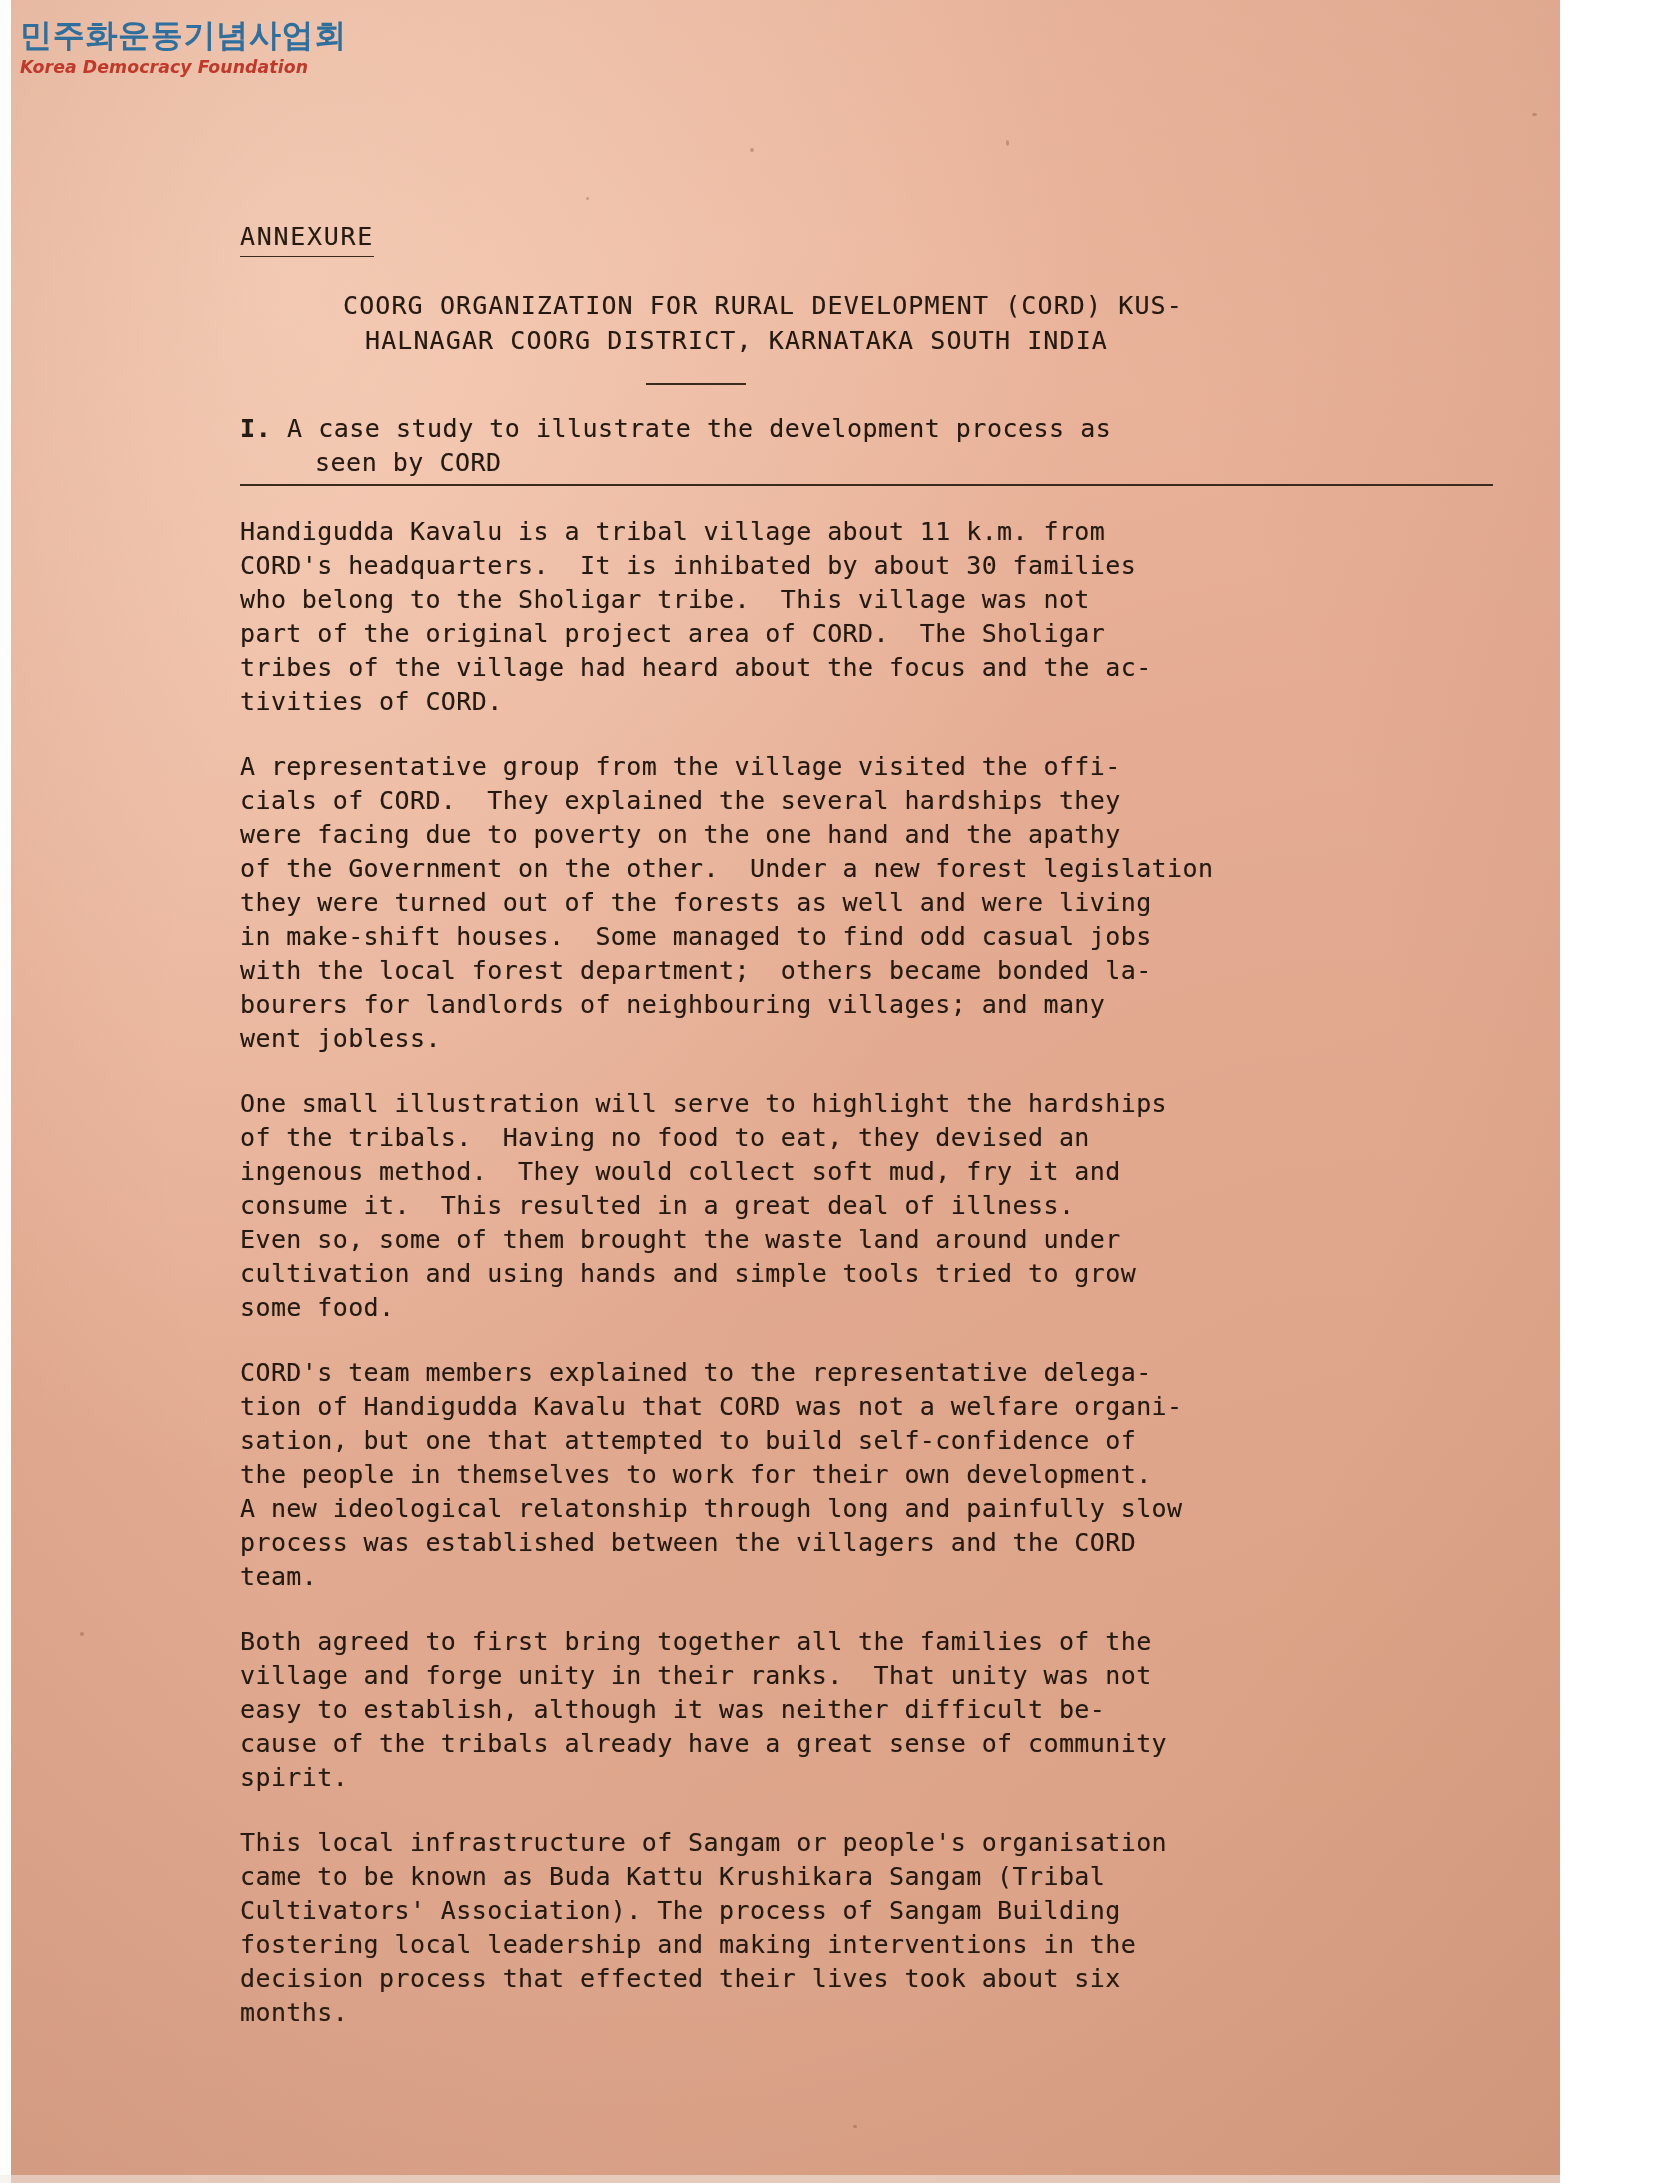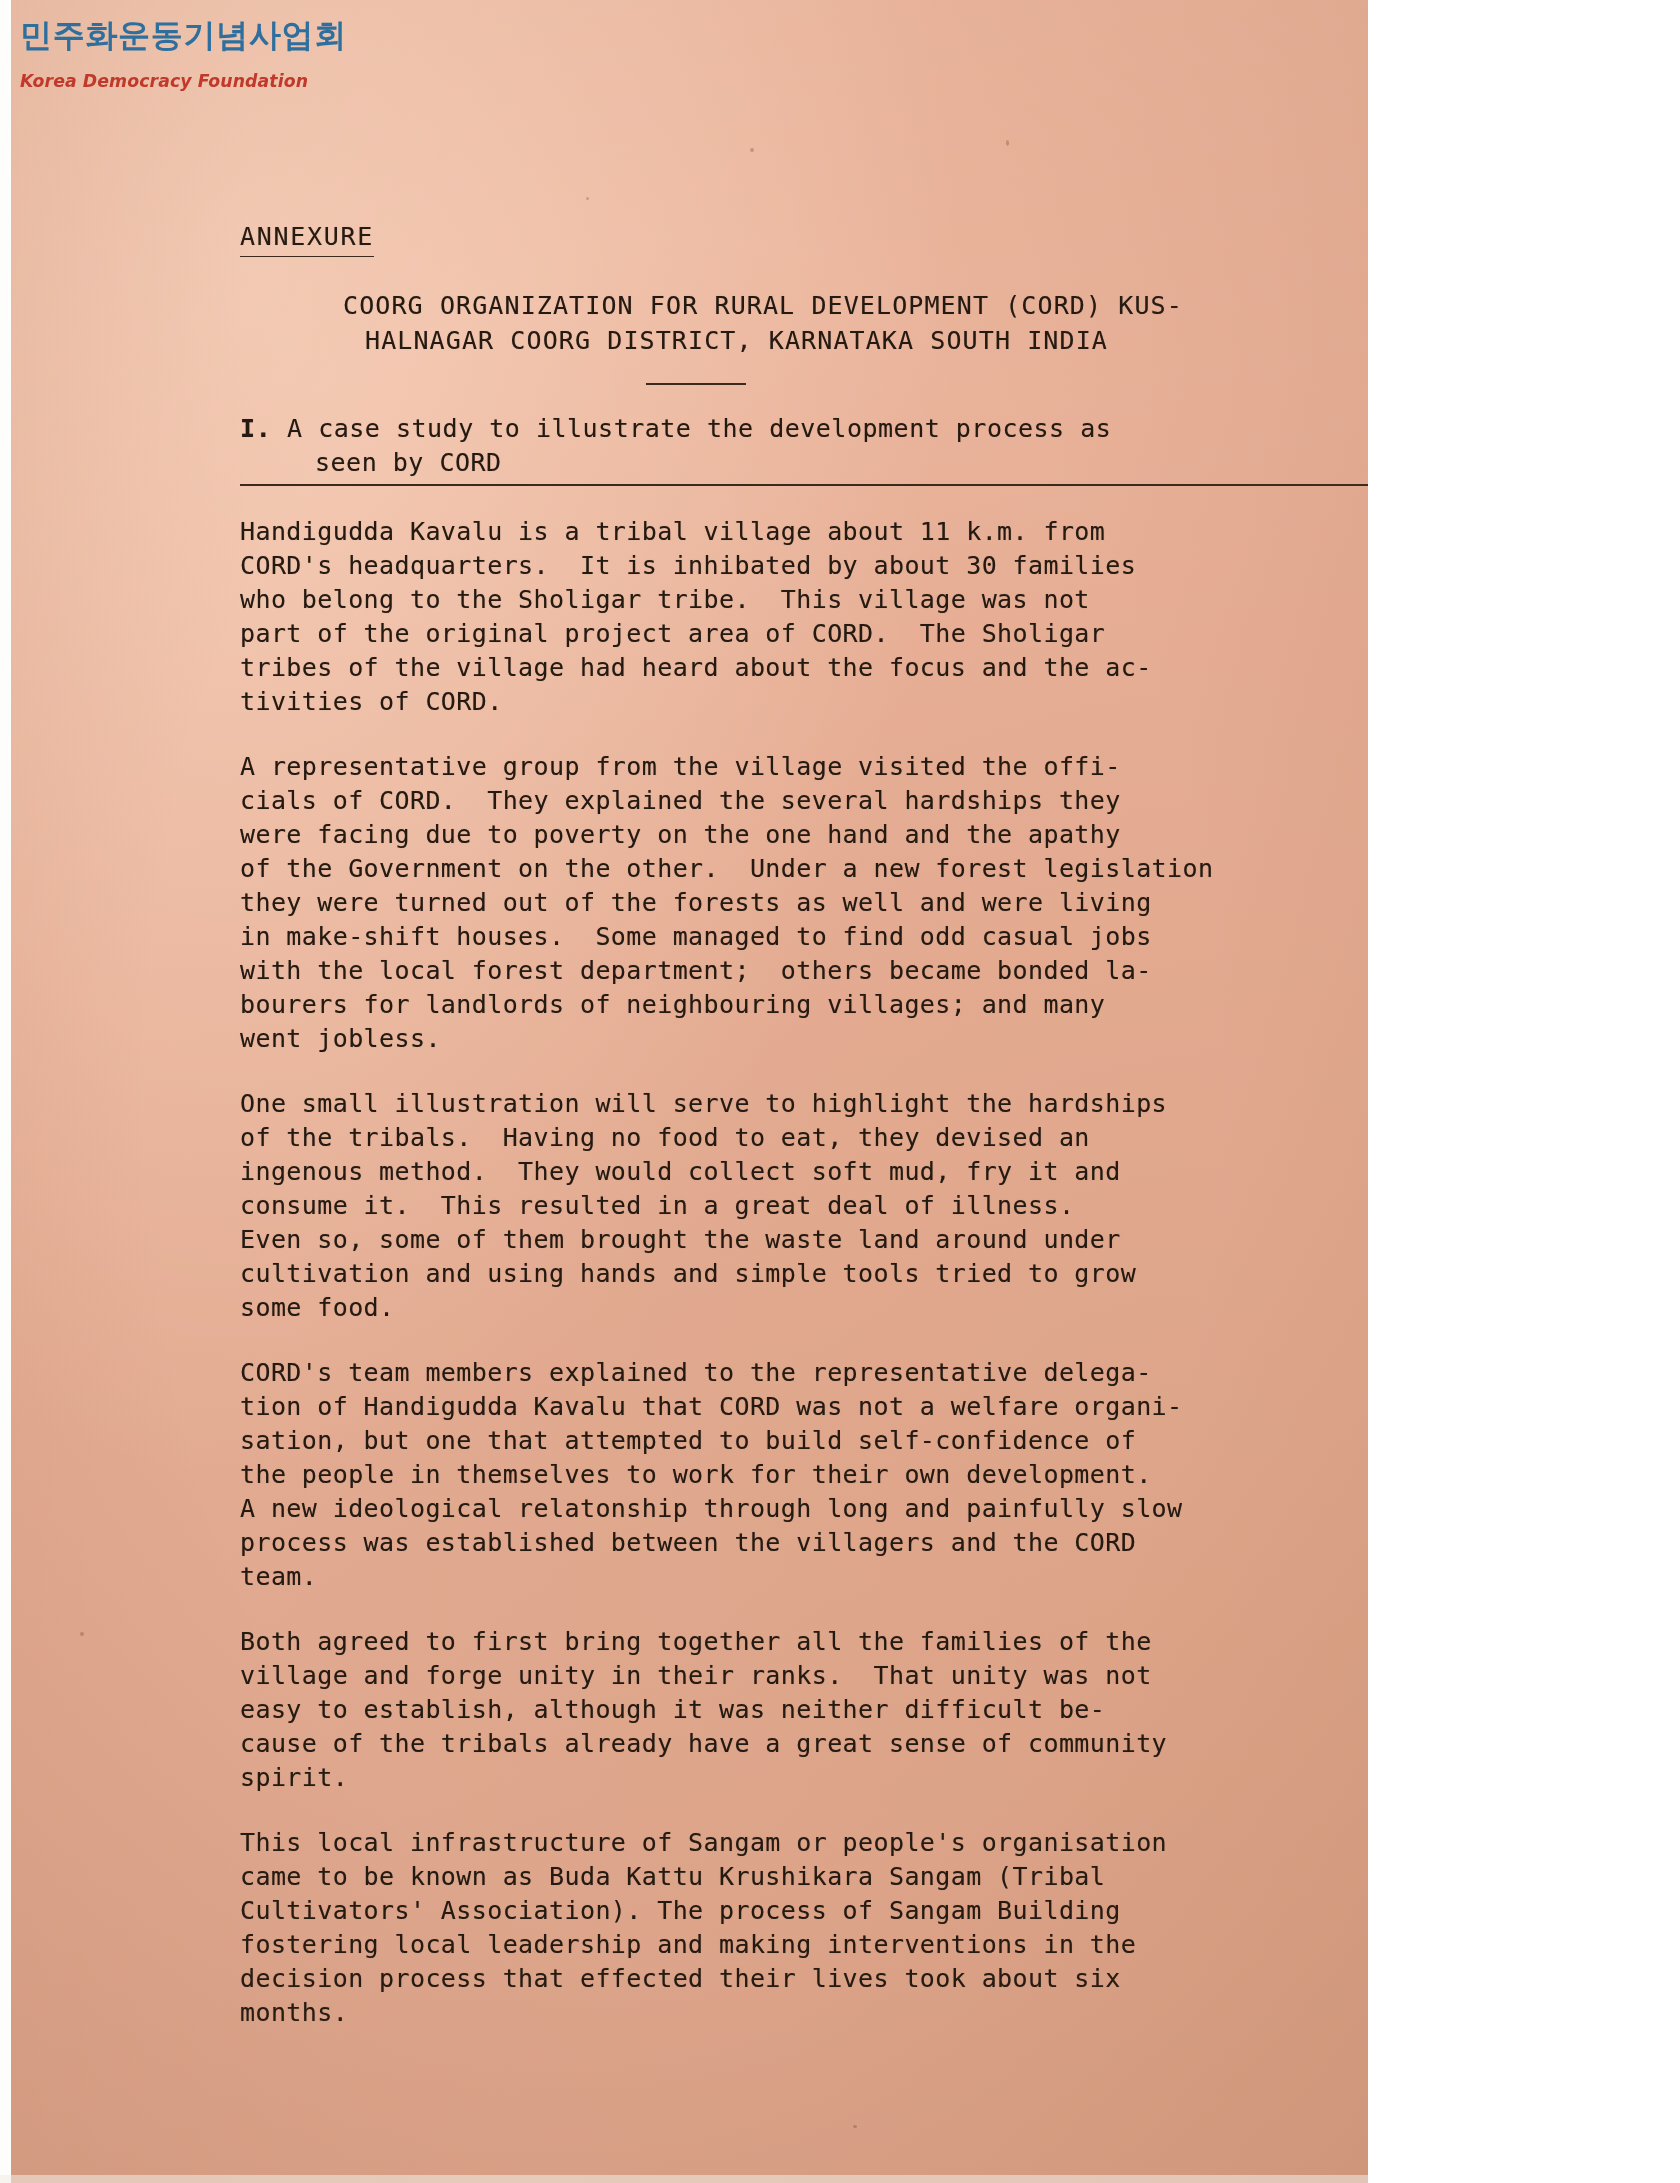--- a/index.html
+++ b/index.html
@@ -9,21 +9,21 @@
   }
   body {
     width: 1681px;
     height: 2183px;
     font-family: "DejaVu Sans Mono", monospace;
     overflow: hidden;
   }
 
   #page {
     position: relative;
-    width: 1368px;
+    width: 1560px;
     height: 2183px;
     background: #e8b399;
     background-image:
       radial-gradient(ellipse at 18% 12%, rgba(255,225,205,0.55) 0%, rgba(255,225,205,0) 45%),
       radial-gradient(ellipse at 85% 75%, rgba(216,155,125,0.35) 0%, rgba(216,155,125,0) 55%),
       linear-gradient(165deg, #eebaa2 0%, #e6ae95 40%, #e0a98f 70%, #d9a187 100%);
     overflow: hidden;
   }
 
   
@@ -63,21 +63,21 @@
   .stamp-korean {
     font-family: "DejaVu Sans", sans-serif;
     font-size: 32px;
     font-weight: 700;
     letter-spacing: 0.7px;
     color: #2e6f9e;
     line-height: 1;
     white-space: nowrap;
   }
   .stamp-en {
-    margin-top: 20px;
+    margin-top: 6px;
     font-family: "DejaVu Sans", sans-serif;
     font-size: 17.3px;
     font-weight: 700;
     font-style: italic;
     color: #c0392b;
     letter-spacing: 0.1px;
     white-space: nowrap;
   }
 
   

